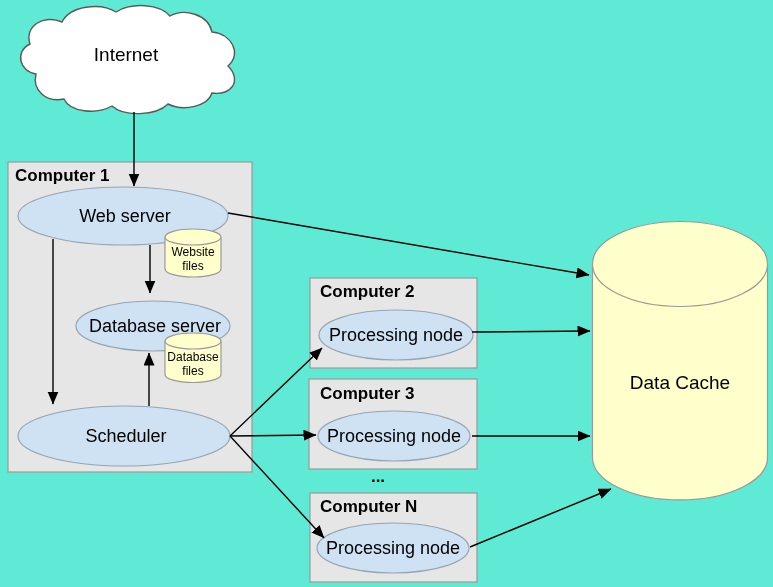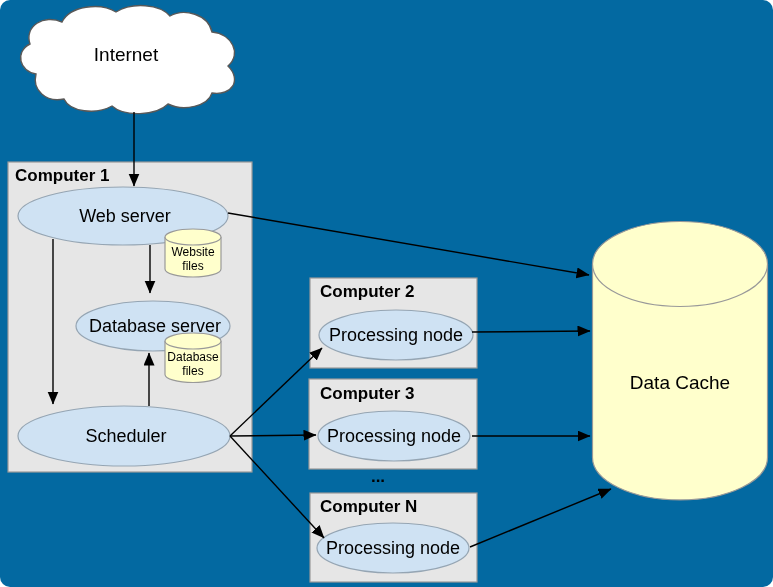--- a/index.html
+++ b/index.html
@@ -1,16 +1,16 @@
 <!DOCTYPE html>
 <html><head>
 <meta charset="utf-8">
 <style>
   html,body{margin:0;padding:0;background:#ffffff;}
-  .stage{position:relative;width:773px;height:587px;background:#0369a1;overflow:hidden;border-radius:10px;}
+  .stage{position:relative;width:773px;height:587px;background:#5eead4;overflow:hidden;}
   svg{display:block;}
   text{font-family:"Liberation Sans","DejaVu Sans",sans-serif;fill:#000000;}
   .node-label{font-size:18px;text-anchor:middle;}
   .box-title{font-size:17px;font-weight:bold;text-anchor:start;}
   .cyl-label{font-size:12px;text-anchor:middle;}
   .cloud-label{font-size:19px;text-anchor:middle;}
   .cache-label{font-size:19px;text-anchor:middle;}
   .dots-label{font-size:17px;font-weight:bold;text-anchor:middle;}
   .box{stroke:#999999;stroke-width:1.2;}
   .blue-ellipse{stroke:#95a5b3;stroke-width:1.2;}

